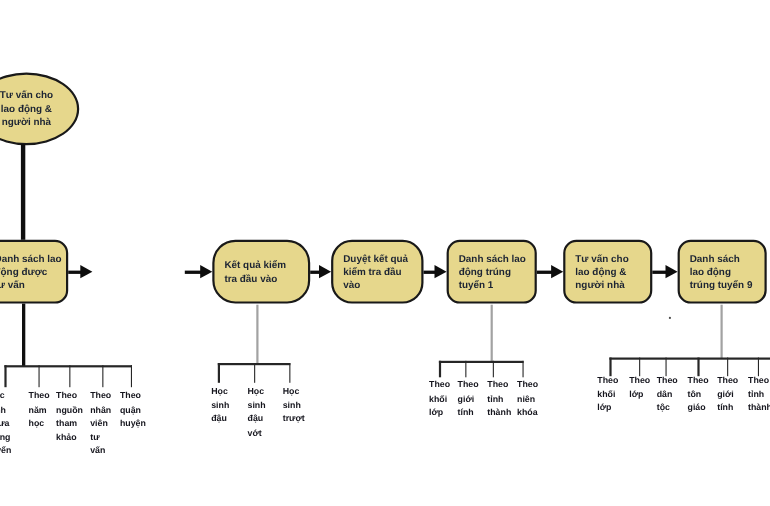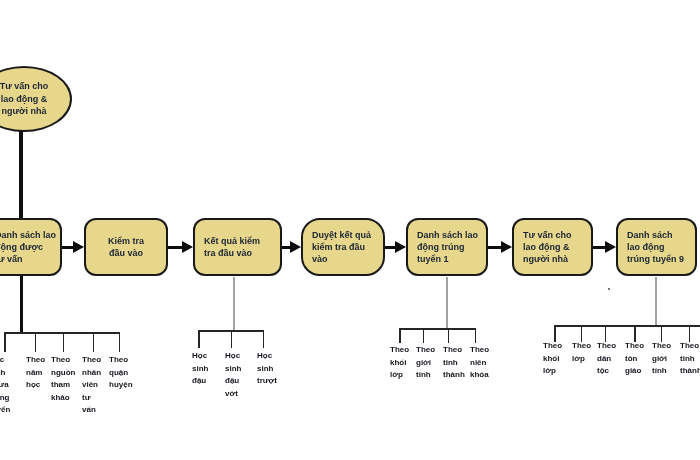--- a/index.html
+++ b/index.html
@@ -46,25 +46,21 @@
 người nhà</span>
   </div>
 
   <div class="ln thick" style="left:19px;top:131px;width:3.5px;height:87px;"></div>
 
   <div class="node-box" style="left:-16px;width:78px;">
     <span>Danh sách lao
 động được
 tư vấn</span>
   </div>
-  <div class="node-box center" style="left:84px;width:84px;">
-    <span>Kiểm tra
-đầu vào</span>
-  </div>
-  <div class="node-box" style="left:193px;width:89px;">
+  <div class="node-box" style="left:193px;width:89px;border-radius:21px;">
     <span>Kết quả kiểm
 tra đầu vào</span>
   </div>
   <div class="node-box" style="left:301px;width:84px;border-radius:19px;">
     <span>Duyệt kết quả
 kiểm tra đầu
 vào</span>
   </div>
   <div class="node-box" style="left:406px;width:82px;">
     <span>Danh sách lao

